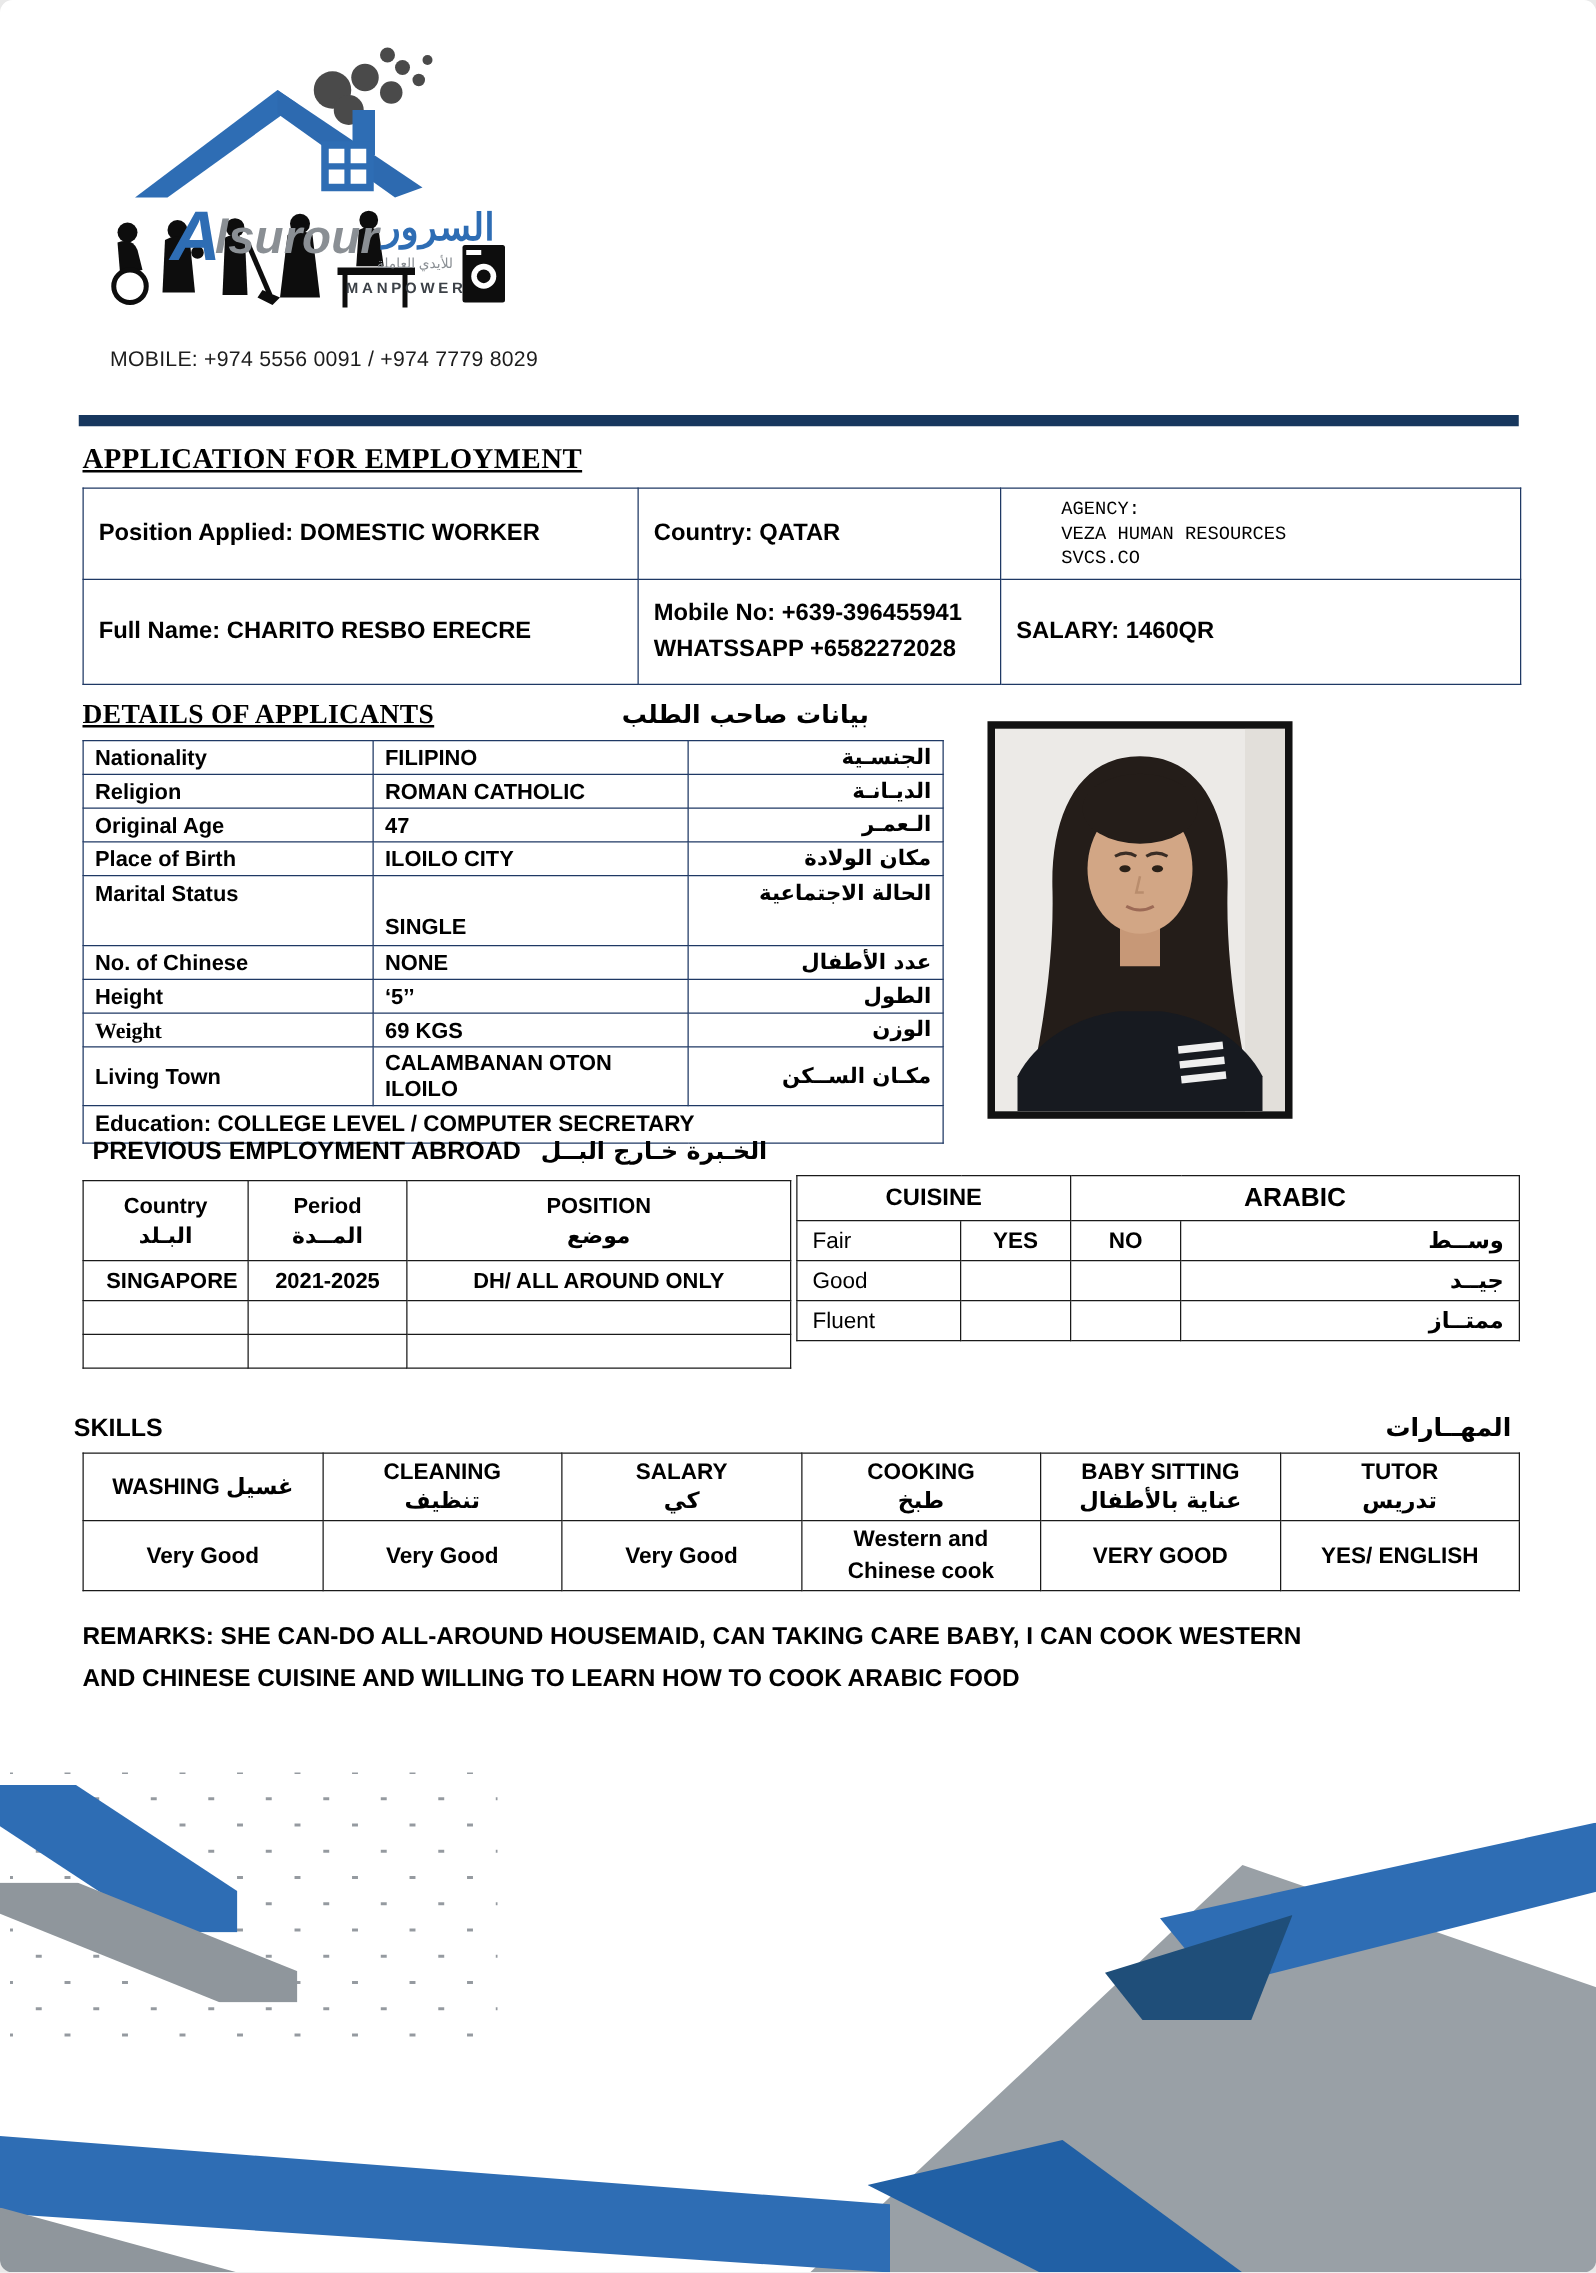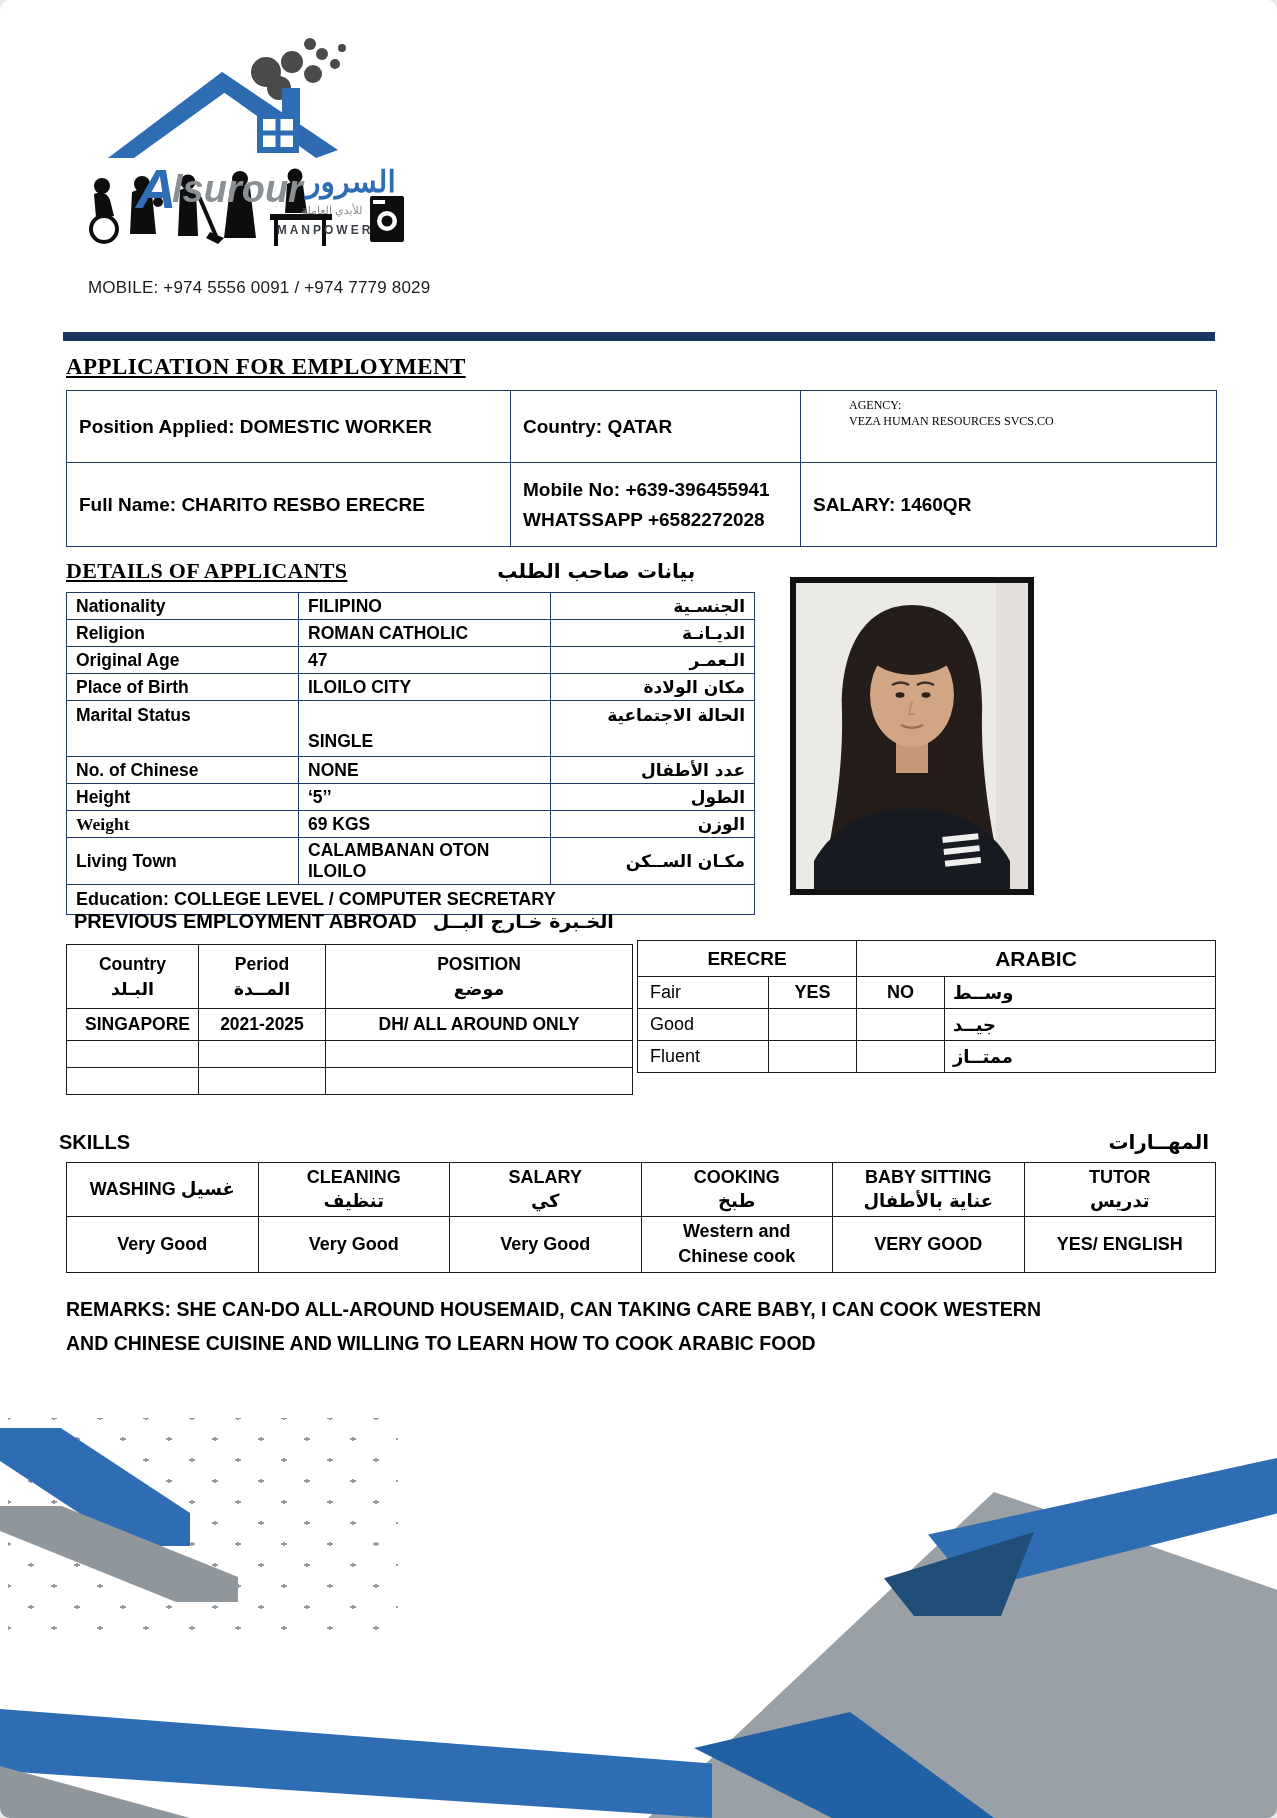--- a/index.html
+++ b/index.html
@@ -17,21 +17,21 @@
   .top-bar{left:63px;top:332px;width:1152px;height:9px;background:#17375e;}
 
   
   .app-title{left:66px;top:354px;font-family:"Liberation Serif",serif;font-weight:bold;
     font-size:23px;text-decoration:underline;letter-spacing:.4px;}
   table{border-collapse:collapse;table-layout:fixed;}
   .app-table{left:66px;top:390px;width:1150px;}
   .app-table td{border:1.6px solid #1f3864;padding:6px 12px;font-weight:bold;font-size:19px;vertical-align:middle;}
   .app-table tr.r1{height:72px;}
   .app-table tr.r2{height:84px;}
-  .app-table td.agency{font-family:Liberation Serif, serif;font-weight:normal;font-size:12px;
+  .app-table td.agency{font-family:Liberation Mono, monospace;font-weight:normal;font-size:15px;
     vertical-align:top;padding-top:7px;line-height:1.3;padding-left:48px;}
   .agency-value{max-width:210px;}
   .cell-2line div{line-height:1.55;}
 
   
   .details-head{left:66px;top:558px;width:700px;display:flex;align-items:baseline;}
   .details-title{font-family:"Liberation Serif",serif;font-weight:bold;font-size:22px;
     text-decoration:underline;letter-spacing:.3px;}
   .details-title-ar{margin-left:150px;font-weight:bold;font-size:20px;}
   .details-table{left:66px;top:592px;width:688px;}
@@ -60,21 +60,21 @@
   .emp-table td.l{text-align:left;font-weight:bold;padding-left:18px;}
 
   
   .lang-table{left:637px;top:940px;width:578px;}
   .lang-table td,.lang-table th{border:1.4px solid #1a1a1a;font-size:18px;padding:2px 8px;}
   .lang-table th{height:36px;font-weight:bold;text-align:center;font-size:19px;}
   .lang-table th.big{font-size:21px;}
   .lang-table tr{height:32px;}
   .lang-table td.level{font-weight:normal;padding-left:12px;}
   .lang-table td.yn{text-align:center;font-weight:bold;}
-  .lang-table td.ar{text-align:left;direction:rtl;font-weight:bold;padding-right:12px;}
+  .lang-table td.ar{text-align:right;direction:rtl;font-weight:bold;padding-right:12px;}
 
   
   .skills-head{left:59px;top:1130px;width:1150px;display:flex;justify-content:space-between;align-items:baseline;}
   .skills-title{font-weight:bold;font-size:20px;}
   .skills-title-ar{font-weight:bold;font-size:20px;}
   .skills-table{left:66px;top:1162px;width:1150px;padding-left:40px;}
   .skills-table th,.skills-table td{border:1.4px solid #1a1a1a;text-align:center;font-weight:bold;}
   .skills-table th{height:52px;font-size:18px;line-height:1.35;padding:2px 4px;}
   .skills-table td{height:56px;font-size:18px;line-height:1.4;padding:2px 6px;}
 
@@ -326,21 +326,21 @@
 
   <table class="abs lang-table">
     <colgroup>
         <col style="width:131px">
         <col style="width:88px">
         <col style="width:88px">
         <col style="width:271px">
       </colgroup>
     <tbody>
         <tr>
-      <th colspan="2">ERECRE</th>
+      <th colspan="2">CUISINE</th>
       <th colspan="2" class="big">ARABIC</th>
     </tr>
     <tr>
       <td class="level">Fair</td>
       <td class="yn">YES</td>
       <td class="yn">NO</td>
       <td class="ar arfont">وســط</td>
     </tr>
     <tr>
       <td class="level">Good</td>

